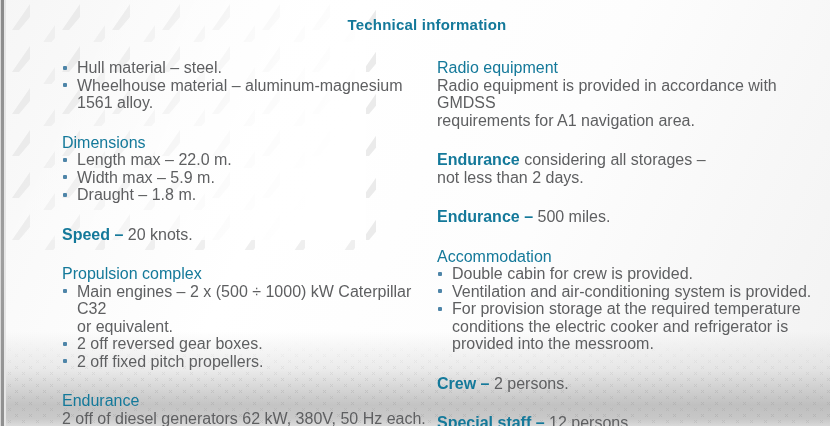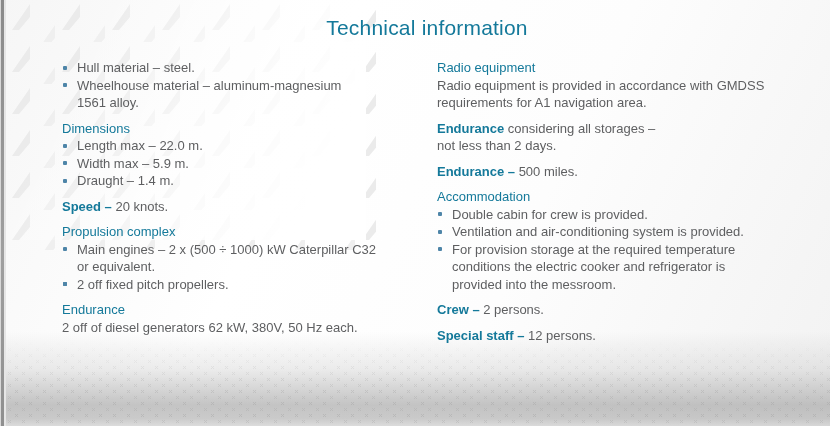--- a/index.html
+++ b/index.html
@@ -16,26 +16,26 @@
 
   .deco-arrows { position:absolute; left:6px; top:0; pointer-events:none; }
   .deco-fade { position:absolute; left:6px; top:0; width:360px; height:240px;
     background:linear-gradient(115deg, rgba(255,255,255,0) 20%, rgba(255,255,255,.75) 60%, #ffffff 85%); pointer-events:none; }
   .bottom-band { position:absolute; left:0; right:0; bottom:0; height:95px; pointer-events:none;
     background:linear-gradient(to bottom, rgba(168,168,168,0) 0%, rgba(168,168,168,.22) 40%, rgba(148,148,148,.55) 78%, rgba(170,170,170,.62) 92%, rgba(192,192,192,.55) 100%); }
   .bottom-tex { position:absolute; left:0; bottom:0; pointer-events:none; opacity:.5; }
 
   .title {
     position:absolute; top:16px; left:24px; right:0; text-align:center;
-    font-size:21px; font-weight:normal; color:var(--accent); letter-spacing:.2px;
+    font-size:15px; font-weight:bold; color:var(--accent); letter-spacing:.2px;
   }
-  .col { position:absolute; top:59px; font-size:13px; line-height:17.5px; color:var(--body); }
+  .col { position:absolute; top:59px; font-size:16px; line-height:17.5px; color:var(--body); }
   .col-left  { left:62px;  width:382px; }
   .col-right { left:437px; width:386px; }
-  .blk + .blk { margin-top:8px; }
+  .blk + .blk { margin-top:22px; }
   .hd { color:var(--accent); font-weight:normal; }
   .hin { color:var(--accent); font-weight:bold; }
   .line { white-space:pre-line; }
   ul.bl { margin:0; padding:0; list-style:none; }
   ul.bl li { position:relative; padding-left:15px; }
   .bt { position:absolute; left:1px; top:6.5px; width:4px; height:4px; border-radius:1px; background:var(--bullet); }
   .bx { white-space:pre-line; }
 </style>
 </head>
 <body>
@@ -86,32 +86,32 @@
           <li><span class="bt"></span><span class="bx">Hull material – steel.</span></li>
           <li><span class="bt"></span><span class="bx">Wheelhouse material – aluminum-magnesium
 1561 alloy.</span></li>
         </ul>
       </div>
       <div class="blk">
         <div class="hd">Dimensions</div>
         <ul class="bl">
           <li><span class="bt"></span><span class="bx">Length max – 22.0 m.</span></li>
           <li><span class="bt"></span><span class="bx">Width max – 5.9 m.</span></li>
-          <li><span class="bt"></span><span class="bx">Draught – 1.4 m.</span></li>
+          <li><span class="bt"></span><span class="bx">Draught – 1.8 m.</span></li>
         </ul>
       </div>
       <div class="blk">
         <div class="line"><span class="hin">Speed –</span><span> 20 knots.</span></div>
       </div>
       <div class="blk">
         <div class="hd">Propulsion complex</div>
         <ul class="bl">
           <li><span class="bt"></span><span class="bx">Main engines – 2 x (500 ÷ 1000) kW Caterpillar C32
 or equivalent.</span></li>
-          <li><span class="bt"></span></li>
+          <li><span class="bt"></span><span class="bx">2 off reversed gear boxes.</span></li>
           <li><span class="bt"></span><span class="bx">2 off fixed pitch propellers.</span></li>
         </ul>
       </div>
       <div class="blk">
         <div class="hd">Endurance</div>
         <div class="line">2 off of diesel generators 62 kW, 380V, 50 Hz each.</div>
       </div>
     </div>
   <div class="col col-right">
       <div class="blk">

